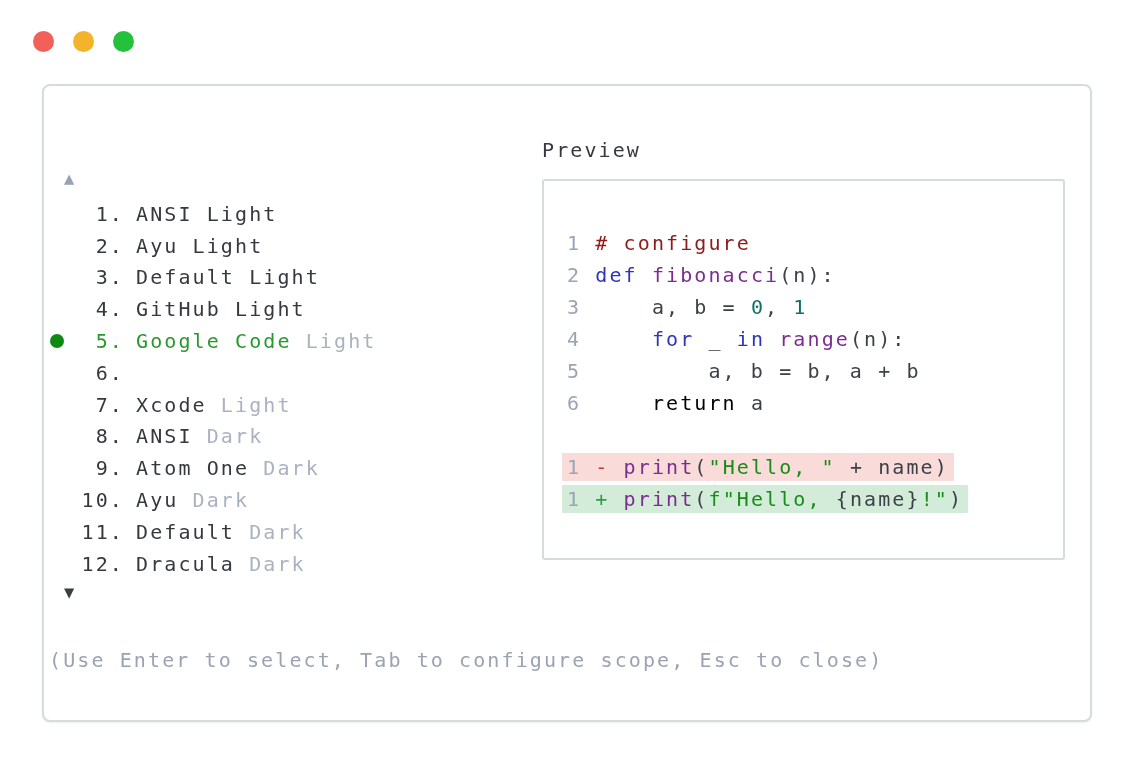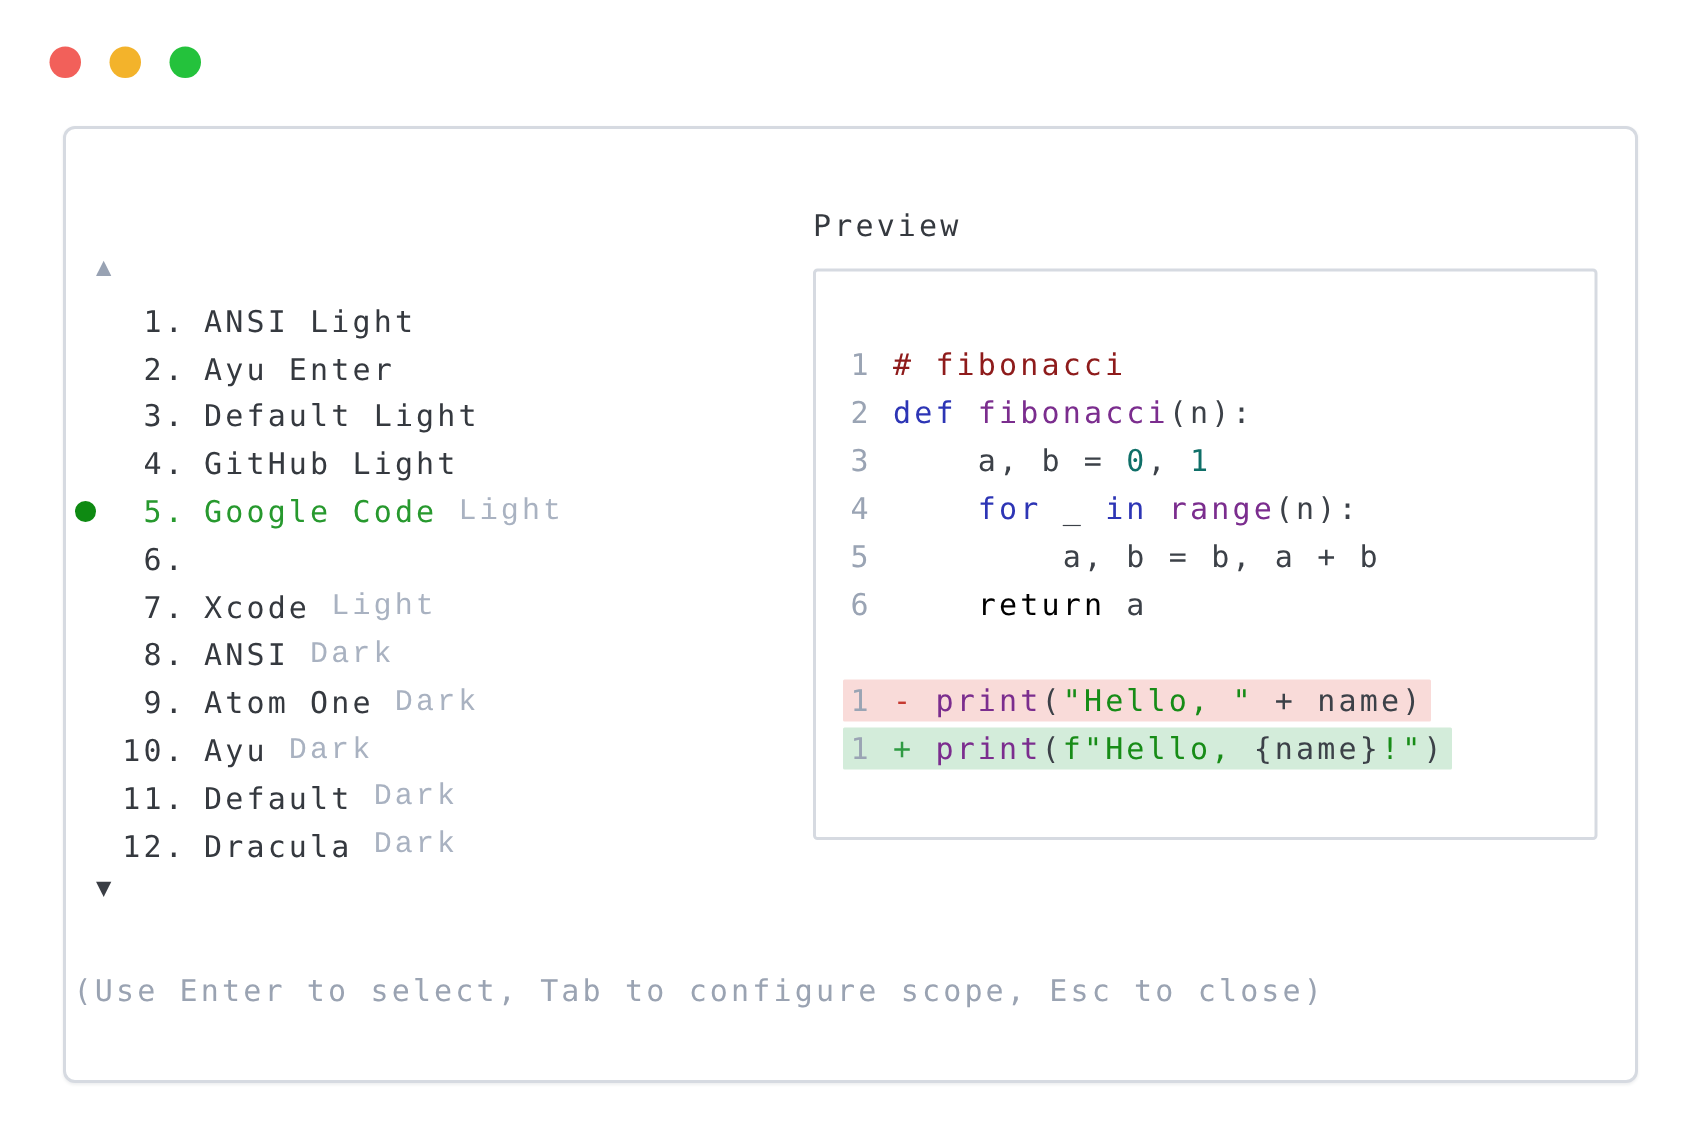--- a/index.html
+++ b/index.html
@@ -17,21 +17,21 @@
   .picker-title{position:absolute;left:20px;top:52px;color:var(--text_dark);white-space:pre;}
   .scroll-up{position:absolute;left:20px;top:82px;color:var(--arrow_up);font-size:17px;letter-spacing:0;}
   .scroll-down{position:absolute;left:20px;top:496px;color:var(--arrow_down);font-size:17px;letter-spacing:0;}
   .theme-list{position:absolute;left:0px;top:112px;width:470px;}
   .row{display:flex;align-items:center;height:31.8px;white-space:pre;cursor:default;}
   .marker{width:28px;padding-left:6px;display:flex;align-items:center;justify-content:flex-start;flex:none;}
   .marker .mdot{width:14px;height:14px;border-radius:50%;background:var(--bullet_green);}
   .num{width:46px;text-align:right;color:var(--text_dark);flex:none;}
   .row .nm{color:var(--text_dark);margin-left:12px;}
   .row.sel .num,.row.sel .nm{color:var(--selected_green);}
-  .sfx{color:var(--muted);font-family:Liberation Mono, monospace;}
+  .sfx{color:var(--muted);}
   .hint{position:absolute;left:5px;top:562px;color:var(--hint);white-space:pre;}
 
   .preview-title{position:absolute;left:498px;top:52px;color:var(--text_dark);white-space:pre;}
   .preview-box{position:absolute;left:498px;top:93px;width:519px;height:377px;
                border:2px solid var(--panel_border);border-radius:3px;background:#ffffff;overflow:hidden;}
   #code-area{padding:46px 0 0 23px;}
   .cl{height:32px;line-height:32px;white-space:pre;}
   .lc{padding:2px 5px;margin-left:-5px;border-radius:1px;}
   .lineno{color:var(--code_lineno);}
 </style>
@@ -42,38 +42,38 @@
   <div class="dots">
     <span class="dot red"></span>
     <span class="dot yellow"></span>
     <span class="dot green"></span>
   </div>
 
   <div class="panel">
     <div class="scroll-up">▲</div>
     <div class="theme-list" id="theme-list">
         <div class="row"><span class="marker"></span><span class="num">1.</span><span class="nm">ANSI Light</span></div>
-        <div class="row"><span class="marker"></span><span class="num">2.</span><span class="nm">Ayu Enter</span></div>
+        <div class="row"><span class="marker"></span><span class="num">2.</span><span class="nm">Ayu Light</span></div>
         <div class="row"><span class="marker"></span><span class="num">3.</span><span class="nm">Default Light</span></div>
         <div class="row"><span class="marker"></span><span class="num">4.</span><span class="nm">GitHub Light</span></div>
         <div class="row sel"><span class="marker"><span class="mdot"></span></span><span class="num">5.</span><span class="nm">Google Code</span><span class="sfx"> Light</span></div>
         <div class="row"><span class="marker"></span><span class="num">6.</span></div>
         <div class="row"><span class="marker"></span><span class="num">7.</span><span class="nm">Xcode</span><span class="sfx"> Light</span></div>
         <div class="row"><span class="marker"></span><span class="num">8.</span><span class="nm">ANSI</span><span class="sfx"> Dark</span></div>
         <div class="row"><span class="marker"></span><span class="num">9.</span><span class="nm">Atom One</span><span class="sfx"> Dark</span></div>
         <div class="row"><span class="marker"></span><span class="num">10.</span><span class="nm">Ayu</span><span class="sfx"> Dark</span></div>
         <div class="row"><span class="marker"></span><span class="num">11.</span><span class="nm">Default</span><span class="sfx"> Dark</span></div>
         <div class="row"><span class="marker"></span><span class="num">12.</span><span class="nm">Dracula</span><span class="sfx"> Dark</span></div>
       </div>
     <div class="scroll-down">▼</div>
 
     <div class="preview-title">Preview</div>
     <div class="preview-box">
       <div id="code-area">
-          <div class="cl"><span class="lc"><span class="lineno">1</span> <span style="color: rgb(142, 27, 27);"># fibonacci</span></span></div>
+          <div class="cl"><span class="lc"><span class="lineno">1</span> <span style="color: rgb(142, 27, 27);"># configure</span></span></div>
           <div class="cl"><span class="lc"><span class="lineno">2</span> <span style="color: rgb(45, 53, 181); text-align: right;">def</span><span style="color: rgb(60, 65, 72);"> </span><span style="color: rgb(123, 45, 142);">fibonacci</span><span style="color: rgb(60, 65, 72);">(n):</span></span></div>
           <div class="cl"><span class="lc"><span class="lineno">3</span> <span style="color: rgb(60, 65, 72);">    a, b = </span><span style="color: rgb(15, 111, 104);">0</span><span style="color: rgb(60, 65, 72);">, </span><span style="color: rgb(15, 111, 104);">1</span></span></div>
           <div class="cl"><span class="lc"><span class="lineno">4</span> <span style="color: rgb(60, 65, 72);">    </span><span style="color: rgb(45, 53, 181);">for</span><span style="color: rgb(60, 65, 72);"> _ </span><span style="color: rgb(45, 53, 181);">in</span><span style="color: rgb(60, 65, 72);"> </span><span style="color: rgb(123, 45, 142);">range</span><span style="color: rgb(60, 65, 72);">(n):</span></span></div>
           <div class="cl"><span class="lc"><span class="lineno">5</span> <span style="color: rgb(60, 65, 72);">        a, b = b, a + b</span></span></div>
           <div class="cl"><span class="lc"><span class="lineno">6</span> <span style="color: rgb(60, 65, 72);">    </span><span style="color: #000000;">return</span><span style="color: rgb(60, 65, 72);"> a</span></span></div>
           <div class="cl">&nbsp;</div>
           <div class="cl"><span class="lc" style="background: rgb(249, 219, 217);"><span class="lineno">1</span> <span style="color: rgb(198, 58, 49);">- </span><span style="color: rgb(123, 45, 142);">print</span><span style="color: rgb(60, 65, 72);">(</span><span style="color: rgb(23, 140, 23);">"Hello, "</span><span style="color: rgb(60, 65, 72);"> + name)</span></span></div>
           <div class="cl"><span class="lc" style="background: rgb(211, 236, 218);"><span class="lineno">1</span> <span style="color: rgb(47, 155, 67);">+ </span><span style="color: rgb(123, 45, 142);">print</span><span style="color: rgb(60, 65, 72);">(</span><span style="color: rgb(23, 140, 23);">f"Hello, </span><span style="color: rgb(60, 65, 72);">{name}</span><span style="color: rgb(23, 140, 23);">!"</span><span style="color: rgb(60, 65, 72);">)</span></span></div>
         </div>
     </div>

